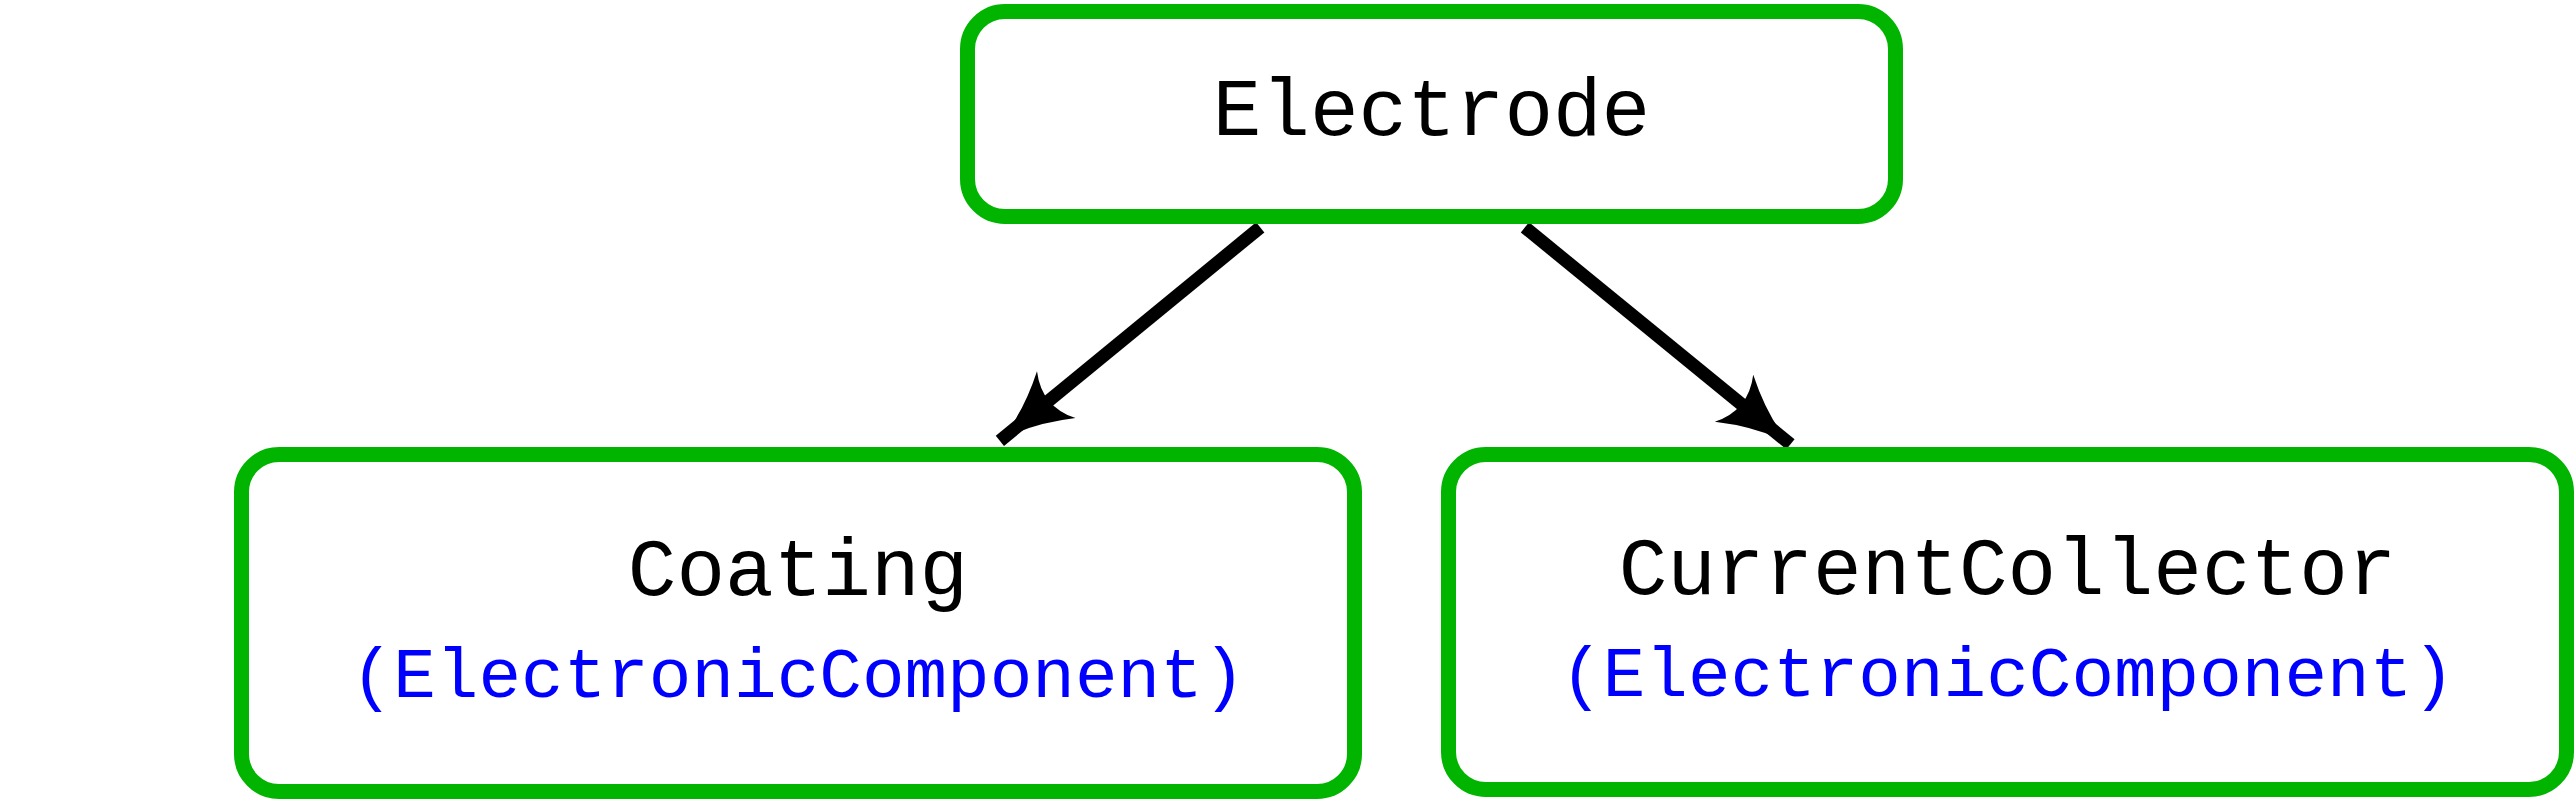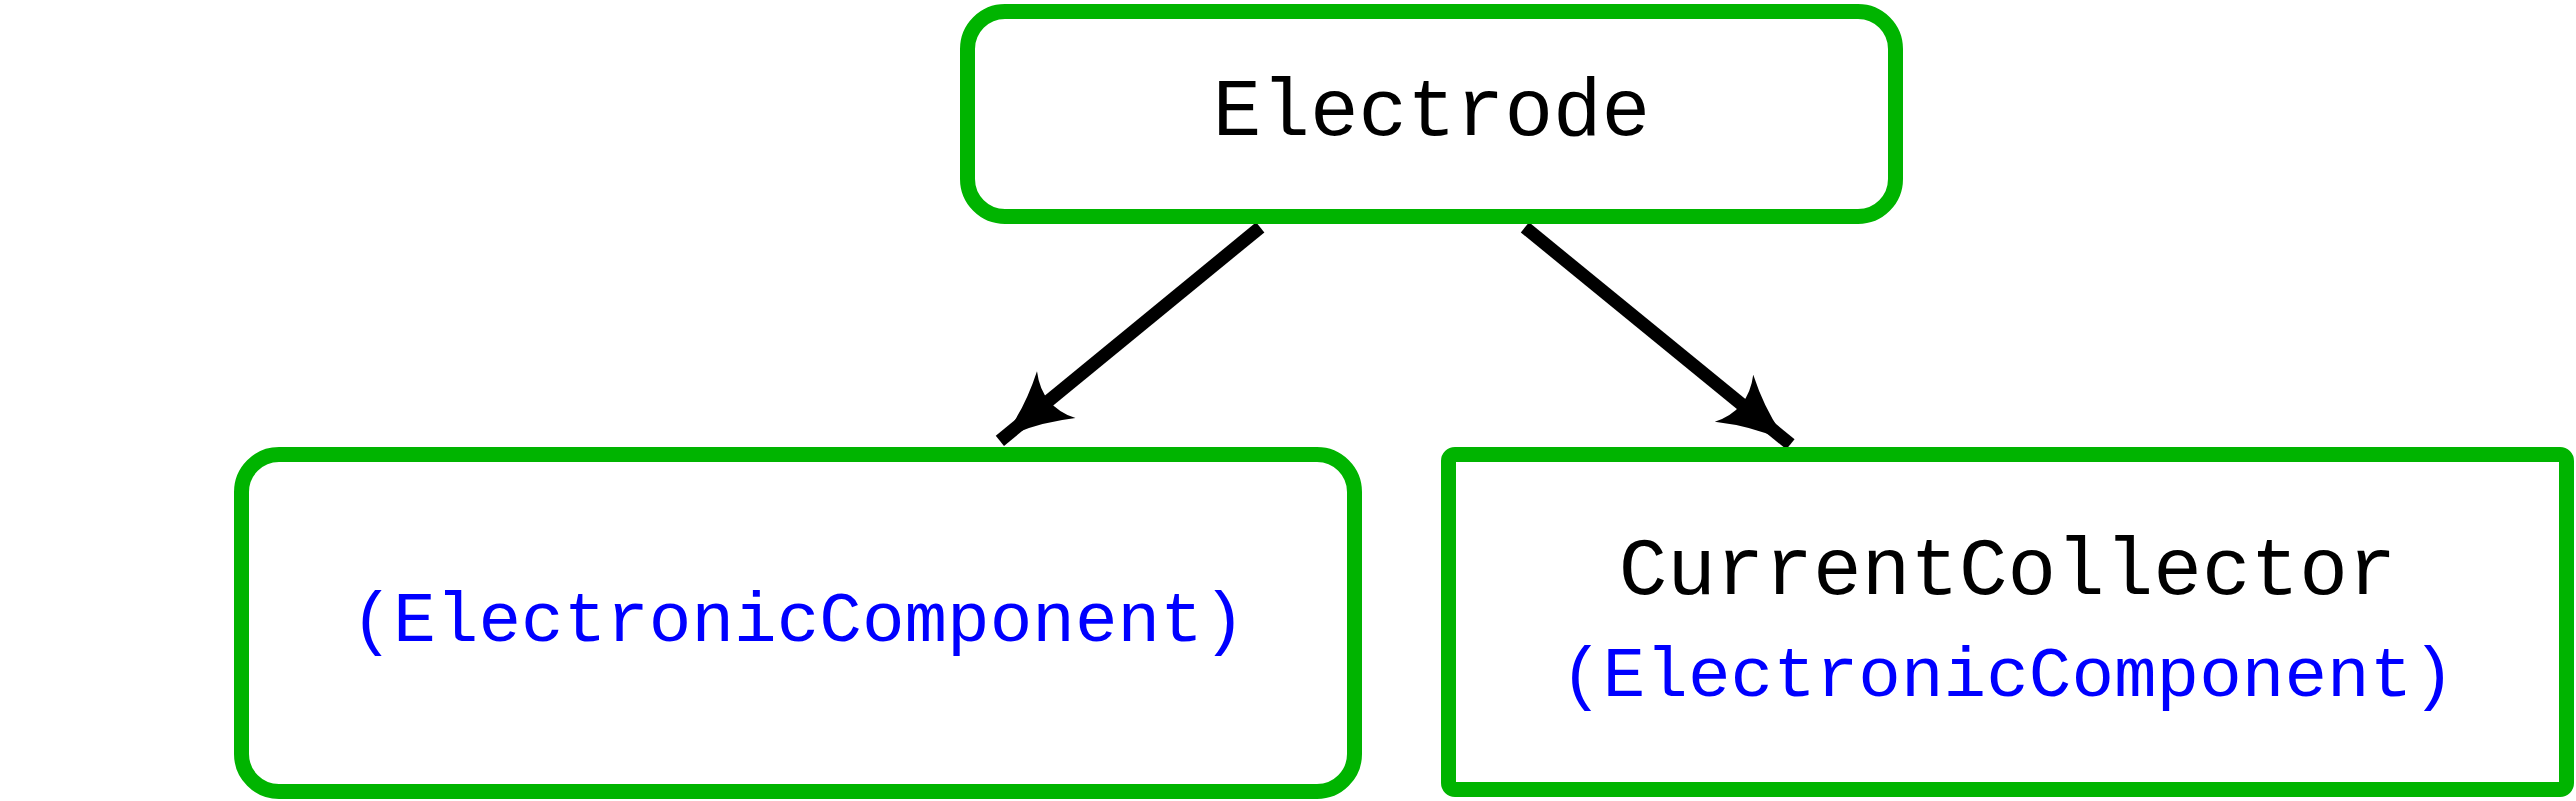--- a/index.html
+++ b/index.html
@@ -51,21 +51,20 @@
     left: 234px;
     top: 447px;
     width: 1128px;
     height: 352px;
   }
   #node-currentcollector {
     left: 1441px;
     top: 447px;
     width: 1133px;
     height: 350px;
-    border-radius: 14px;
   }
   #edges {
     position: absolute;
     left: 0;
     top: 0;
     width: 2576px;
     height: 801px;
     pointer-events: none;
   }
   #edges .edge-line {
@@ -91,20 +90,21 @@
     </defs>
     <line class="edge-line" x1="1452" y1="262" x2="1152" y2="508" marker-end="url(#arrowhead)"></line>
     <line class="edge-line" x1="1757" y1="262" x2="2063" y2="512" marker-end="url(#arrowhead)"></line>
   </svg>
 
   <div id="node-electrode" class="node">
     <span class="label">Electrode</span>
   </div>
 
   <div id="node-coating" class="node">
+    <span class="label">Coating</span>
     <span class="annotation">(ElectronicComponent)</span>
   </div>
 
   <div id="node-currentcollector" class="node">
     <span class="label">CurrentCollector</span>
     <span class="annotation">(ElectronicComponent)</span>
   </div>
 
 </div>
 

